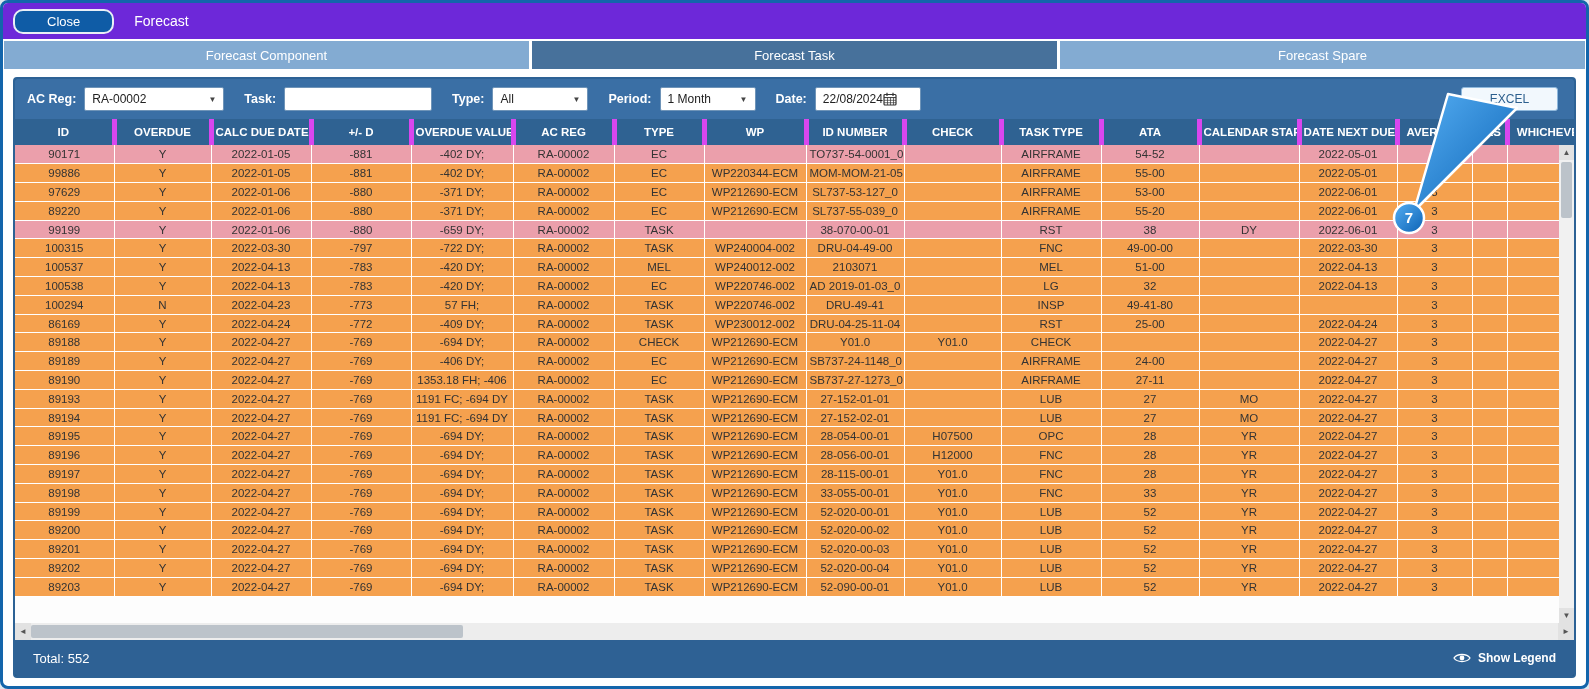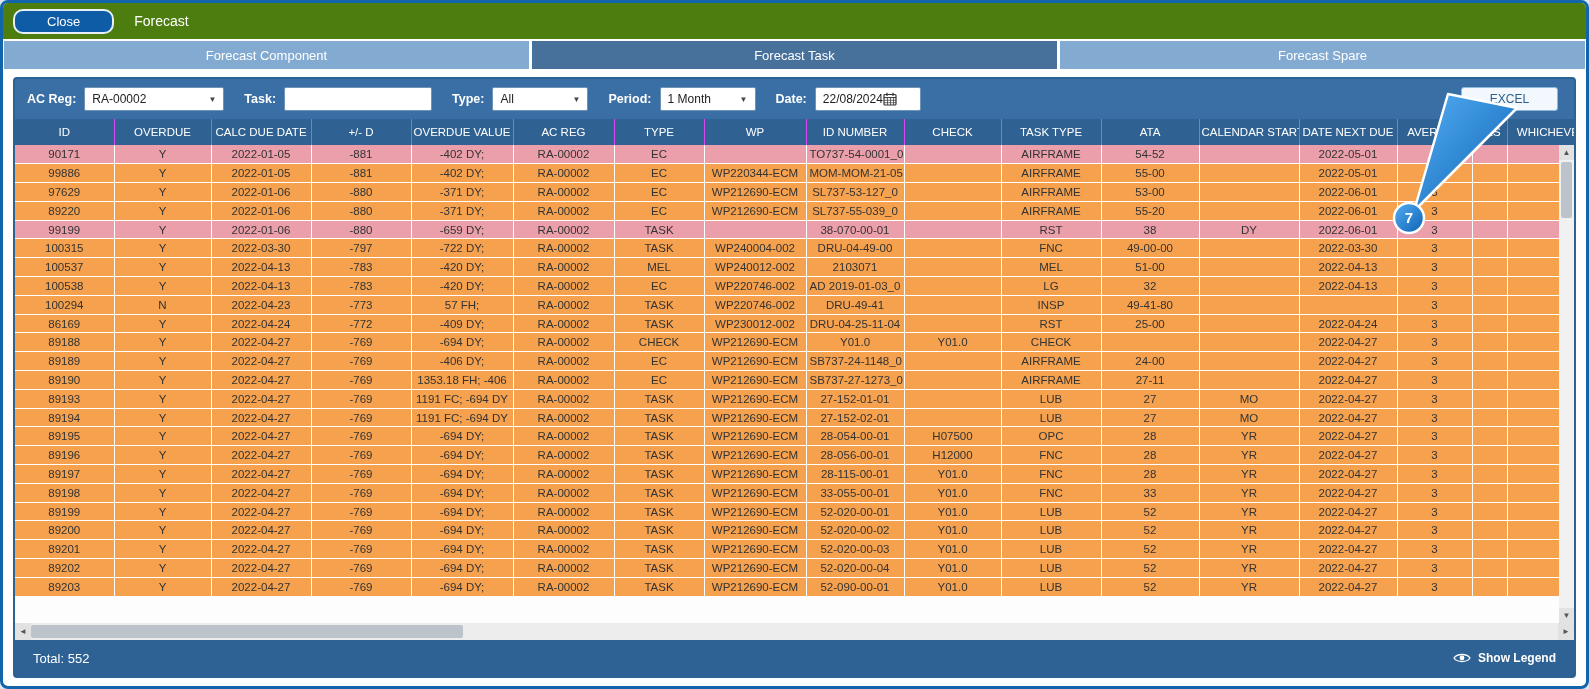--- a/index.html
+++ b/index.html
@@ -1,21 +1,21 @@
 <!DOCTYPE html>
 <html><head>
 <meta charset="utf-8">
 <style>
   * { box-sizing: border-box; margin: 0; padding: 0; }
   body { margin: 0; background: #dfe7ee; font-family: "Liberation Sans", sans-serif; }
   .app { position: relative; width: 1589px; height: 689px; background: #ffffff;
          border: 3px solid #1365ab; border-radius: 8px; overflow: hidden; }
 
   
-  .titlebar { height: 36px; background: #4d7c0f; display: flex; align-items: center; padding: 0 10px; gap: 20px; }
+  .titlebar { height: 36px; background: #6d28d9; display: flex; align-items: center; padding: 0 10px; gap: 20px; }
   .close-btn { background: #0f5ca6; border: 2px solid #e9eff6; border-radius: 10px; color: #fff;
                font-size: 13px; padding: 3px 32px; cursor: pointer; font-family: inherit; }
   .win-title { color: #fff; font-size: 14px; }
 
   
   .tabbar { display: flex; gap: 3px; background: #fff; padding: 2px 1px 0 1px; height: 30px; }
   .tab { flex: 1; display: flex; align-items: center; justify-content: center; font-size: 13px;
          color: #fff; background: #83abd2; cursor: pointer; }
   .tab.active { background: #47719b; }
 
@@ -39,22 +39,22 @@
   .datefield { height: 24px; background: #fff; border: 1px solid #6f94b8; border-radius: 2px;
                display: flex; align-items: center; padding: 0 7px; font-size: 12px;
                color: #222; cursor: pointer; }
   .excel-btn { position: absolute; right: 16px; top: 8px; height: 24px; width: 97px;
                background: #f2f8fd; border: 1px solid #8fb8dc; border-radius: 3px;
                color: #2c5f8e; font-size: 12px; cursor: pointer; font-family: inherit; }
 
   
   .table-zone { position: relative; flex: 1 1 auto; overflow: hidden; background: #fdfdfd; }
   table.grid { border-collapse: collapse; table-layout: fixed; width: 1582px; font-size: 11.5px; }
-  .grid th { background: #2f6292; color: #fff; font-weight: normal; height: 26px;
-             border-right: 1px solid #d946ef; overflow: hidden; white-space: nowrap;
+  .grid th { background: #2f6292; color: #fff; font-weight: bold; height: 26px;
+             border-right: 5px solid #d946ef; overflow: hidden; white-space: nowrap;
              text-overflow: clip; padding: 0 2px; cursor: pointer; }
   .grid td { height: 18.8px; text-align: center; color: #333;
              border-right: 1px solid rgba(255,255,255,.8); border-bottom: 1px solid rgba(255,255,255,.8);
              overflow: hidden; white-space: nowrap; padding: 0 3px; }
   tr.orange td { background: #f5a14e; }
   tr.pink td { background: #eb9fab; }
 
   
   .vscroll { position: absolute; top: 26px; right: 0; bottom: 0; width: 15px; background: #f1f1f1;
              display: flex; flex-direction: column; align-items: center; }

